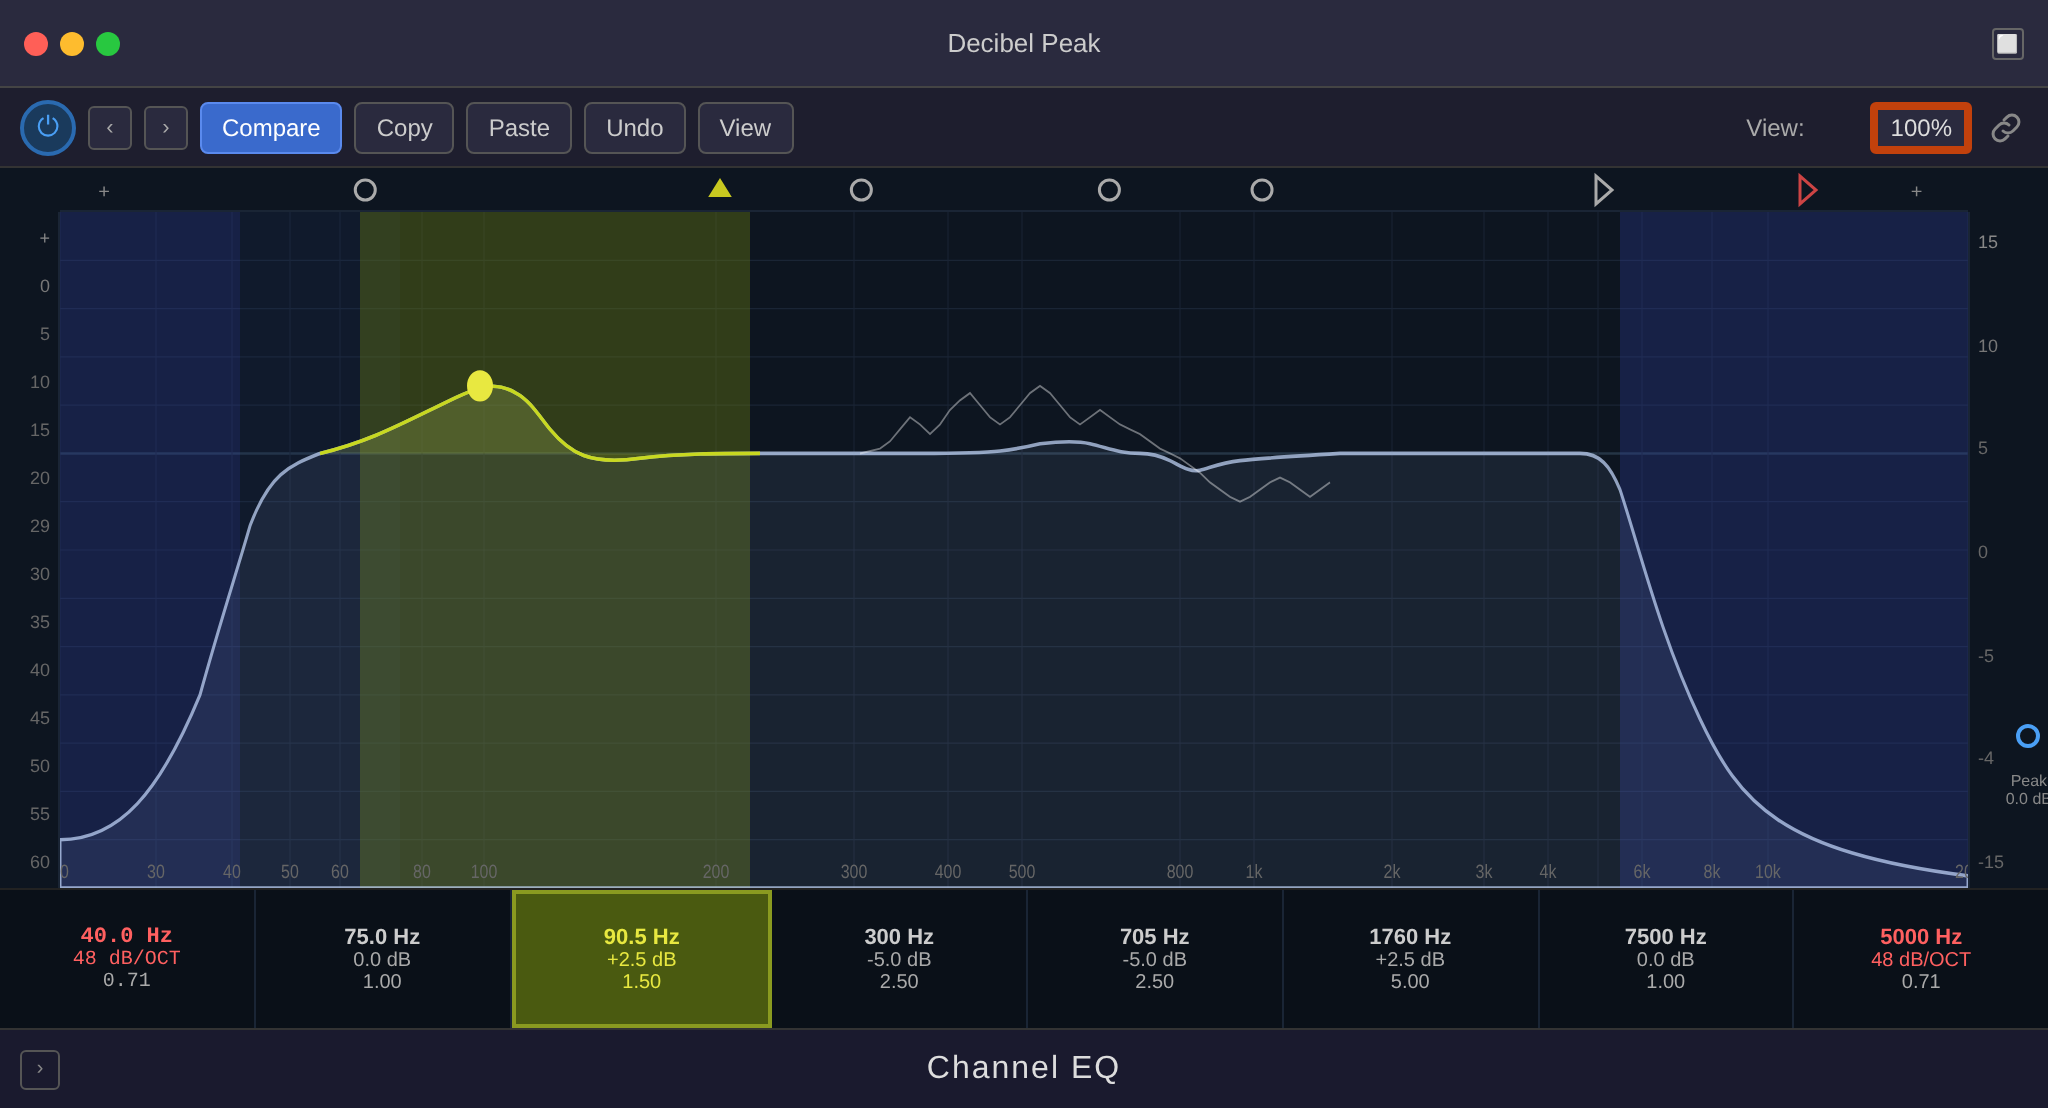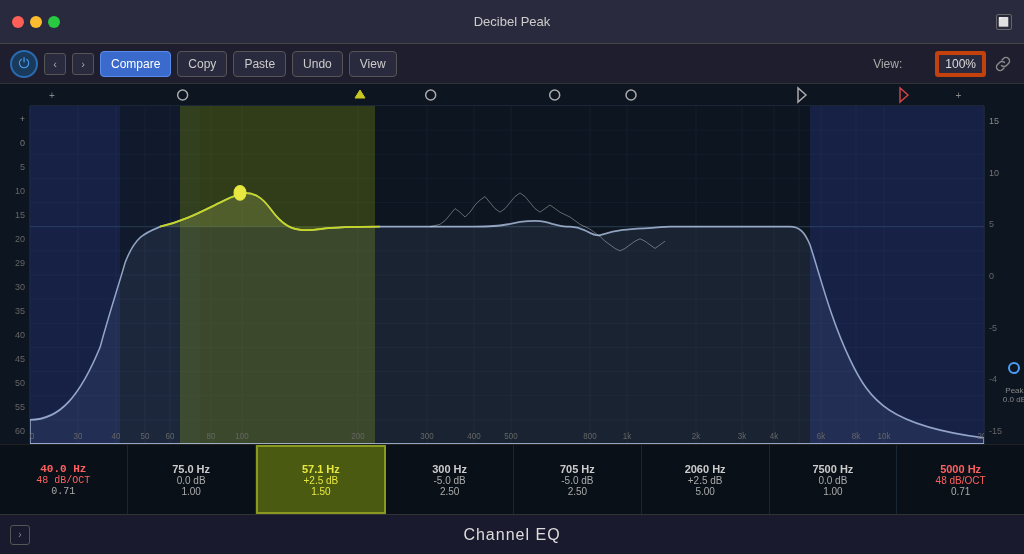--- a/index.html
+++ b/index.html
@@ -520,39 +520,39 @@
         <div style="font-size:10px;color:#aaa;">0.71</div>
       </div>
 
       <div class="band-info-section" style="min-width:75px;">
         <div style="font-size:11px;font-weight:bold;color:#ccc;">75.0 Hz</div>
         <div style="font-size:10px;color:#aaa;">0.0 dB</div>
         <div style="font-size:10px;color:#aaa;">1.00</div>
       </div>
 
       <div class="band-info-section" style="min-width:75px;background:#4a5a10;border:2px solid #8a9a20;">
-        <div style="font-size:11px;font-weight:bold;color:#e8e840;">57.1 Hz</div>
+        <div style="font-size:11px;font-weight:bold;color:#e8e840;">90.5 Hz</div>
         <div style="font-size:10px;color:#e8e840;">+2.5 dB</div>
         <div style="font-size:10px;color:#e8e840;">1.50</div>
       </div>
 
       <div class="band-info-section" style="min-width:75px;">
         <div style="font-size:11px;font-weight:bold;color:#ccc;">300 Hz</div>
         <div style="font-size:10px;color:#aaa;">-5.0 dB</div>
         <div style="font-size:10px;color:#aaa;">2.50</div>
       </div>
 
       <div class="band-info-section" style="min-width:75px;">
         <div style="font-size:11px;font-weight:bold;color:#ccc;">705 Hz</div>
         <div style="font-size:10px;color:#aaa;">-5.0 dB</div>
         <div style="font-size:10px;color:#aaa;">2.50</div>
       </div>
 
       <div class="band-info-section" style="min-width:75px;">
-        <div style="font-size:11px;font-weight:bold;color:#ccc;">2060 Hz</div>
+        <div style="font-size:11px;font-weight:bold;color:#ccc;">1760 Hz</div>
         <div style="font-size:10px;color:#aaa;">+2.5 dB</div>
         <div style="font-size:10px;color:#aaa;">5.00</div>
       </div>
 
       <div class="band-info-section" style="min-width:75px;">
         <div style="font-size:11px;font-weight:bold;color:#ccc;">7500 Hz</div>
         <div style="font-size:10px;color:#aaa;">0.0 dB</div>
         <div style="font-size:10px;color:#aaa;">1.00</div>
       </div>
 

